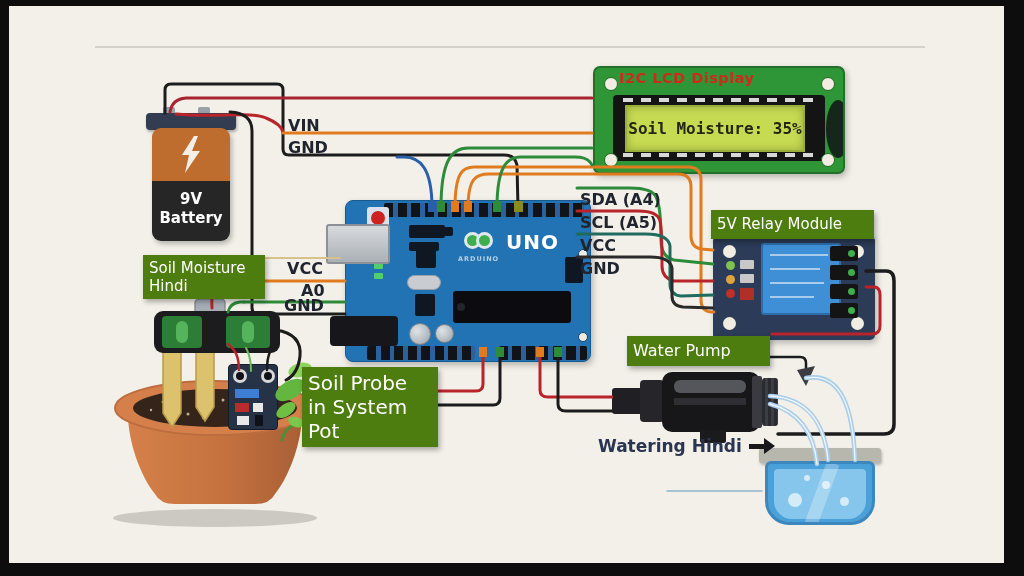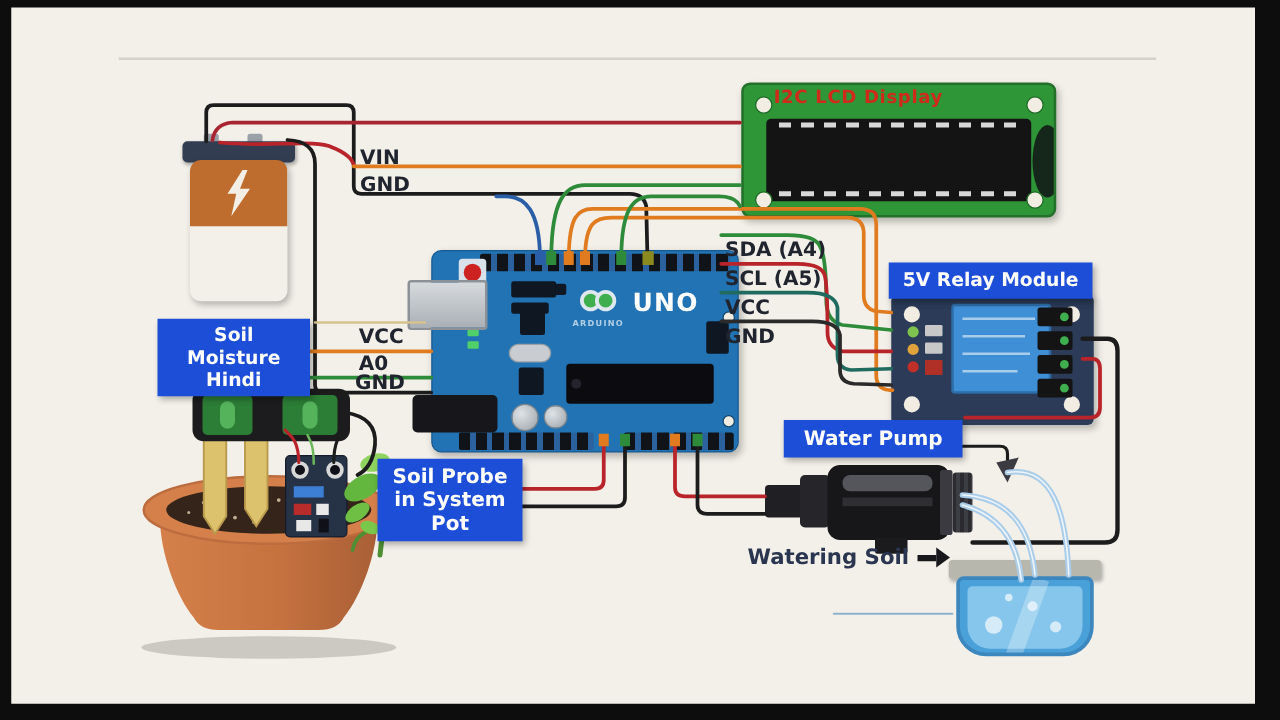--- a/index.html
+++ b/index.html
@@ -14,21 +14,21 @@
   .bar { position:absolute; background:#0d0d0d; z-index: 9; }
   
   .title {
     position:absolute; left:0; top:12px; width:1004px; text-align:center;
     font-size:19px; font-weight:bold; color:#1c2a4d; white-space:nowrap; z-index:1;
     letter-spacing:-0.2px;
   }
   .divider { position:absolute; left:95px; top:46px; width:830px; height:2px; background:#d4d1c8; z-index:1; }
   
   .tag {
-    position:absolute; background:#1d4ed8; color:#fff; font-weight:bold; text-align:center;
+    position:absolute; background:#4d7c0f; color:#fff; font-weight:normal; 
     box-shadow:2px 3px 5px rgba(0,0,0,.3); z-index:6; padding:4px 6px; line-height:1.2;
   }
   .pinlbl { position:absolute; font-weight:bold; font-size:16px; color:#20242e; z-index:6; white-space:nowrap; }
   
   .bat-nub { position:absolute; width:12px; height:9px; background:#9aa0a8; border-radius:2px; z-index:3; }
   .bat-cap { position:absolute; left:146px; top:113px; width:90px; height:17px; background:#333d52; border-radius:4px; z-index:3; box-shadow:1px 2px 3px rgba(0,0,0,.3); }
   .bat-body { position:absolute; left:152px; top:128px; width:78px; height:113px; border-radius:9px; overflow:hidden; z-index:3; box-shadow:2px 3px 5px rgba(0,0,0,.25); }
   .bat-top { position:absolute; left:0; top:0; width:78px; height:53px; background:#bf6d2e; }
   .bat-bot { position:absolute; left:0; top:53px; width:78px; height:60px; background:#262626; color:#fff; font-weight:bold; text-align:center; font-size:15px; line-height:1.25; padding-top:9px; }
   
@@ -125,27 +125,32 @@
 
   <div class="bat-nub" style="left:163px;top:107px"></div>
   <div class="bat-nub" style="left:198px;top:107px"></div>
   <div class="bat-cap"></div>
   <div class="bat-body">
     <div class="bat-top">
       <svg width="78" height="53">
         <polygon points="42,8 30,27 37,27 33,45 48,23 40,23 46,8" fill="#f4efe6"></polygon>
       </svg>
     </div>
+    <div class="bat-bot">
+      <div>9V</div>
+      <div>Battery</div>
+    </div>
   </div>
 
   <div class="lcd">
     <div class="lcd-title">I2C LCD Display</div>
     <div class="lcd-bezel"></div>
     <div class="lcd-pads" style="top:30px"></div>
     <div class="lcd-pads" style="top:85px"></div>
+    <div class="lcd-screen">Soil Moisture: 35%</div>
     <div class="lcd-blob"></div>
     <div class="lcd-hole" style="left:9px;top:9px"></div>
     <div class="lcd-hole" style="left:226px;top:9px"></div>
     <div class="lcd-hole" style="left:9px;top:85px"></div>
     <div class="lcd-hole" style="left:226px;top:85px"></div>
   </div>
 
   <div class="usb"></div>
   <div class="pjack"></div>
   <div class="uno">
@@ -327,46 +332,46 @@
       <rect x="464" y="201" width="8" height="11" fill="#e07c1f"></rect>
       <rect x="493" y="201" width="8" height="11" fill="#2e8b3a"></rect>
       <rect x="514" y="201" width="9" height="11" fill="#8a8a20"></rect>
       <rect x="479" y="347" width="8" height="10" fill="#e07c1f"></rect>
       <rect x="496" y="347" width="8" height="10" fill="#2e8b3a"></rect>
       <rect x="536" y="347" width="8" height="10" fill="#e07c1f"></rect>
       <rect x="554" y="347" width="8" height="10" fill="#2e8b3a"></rect>
     </g>
   </svg>
 
-  <div class="tag" style="left:126px;top:255px;width:122px;font-size:15px">
+  <div class="tag" style="left:143px;top:255px;width:122px;font-size:15px">
     <div>Soil Moisture</div>
     <div>Hindi</div>
   </div>
-  <div class="tag" style="left:302px;top:367px;width:116px;font-size:16px">
+  <div class="tag" style="left:302px;top:367px;width:136px;font-size:20px">
     <div>Soil Probe</div>
     <div>in System Pot</div>
   </div>
   <div class="tag" style="left:627px;top:336px;width:143px;font-size:16px;line-height:22px">
     <div>Water Pump</div>
   </div>
   <div class="tag" style="left:711px;top:210px;width:163px;font-size:15px;line-height:21px">
     <div>5V Relay Module</div>
   </div>
 
   <div class="wtube">
-    <span>Watering Soil</span>
+    <span>Watering Hindi</span>
     <span class="bar2"></span>
     <span class="tri"></span>
   </div>
 
 
   <div class="pinlbl" style="left:288px;top:116px">VIN</div>
   <div class="pinlbl" style="left:288px;top:138px">GND</div>
   <div class="pinlbl" style="left:287px;top:259px">VCC</div>
-  <div class="pinlbl" style="left:287px;top:281px">A0</div>
+  <div class="pinlbl" style="left:301px;top:281px">A0</div>
   <div class="pinlbl" style="left:284px;top:296px">GND</div>
   <div class="pinlbl" style="left:580px;top:190px">SDA (A4)</div>
   <div class="pinlbl" style="left:580px;top:213px">SCL (A5)</div>
   <div class="pinlbl" style="left:580px;top:236px">VCC</div>
   <div class="pinlbl" style="left:580px;top:259px">GND</div>
 
   <div class="bar" style="left:0;top:0;width:9px;height:576px"></div>
   <div class="bar" style="left:0;top:0;width:1024px;height:6px"></div>
   <div class="bar" style="left:1004px;top:0;width:20px;height:576px"></div>
   <div class="bar" style="left:0;top:563px;width:1024px;height:13px"></div>

